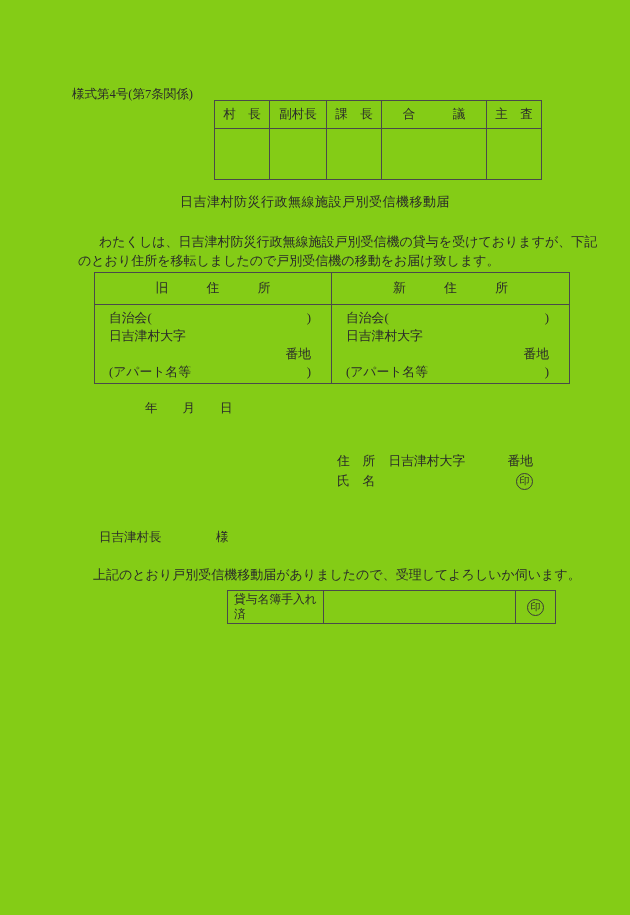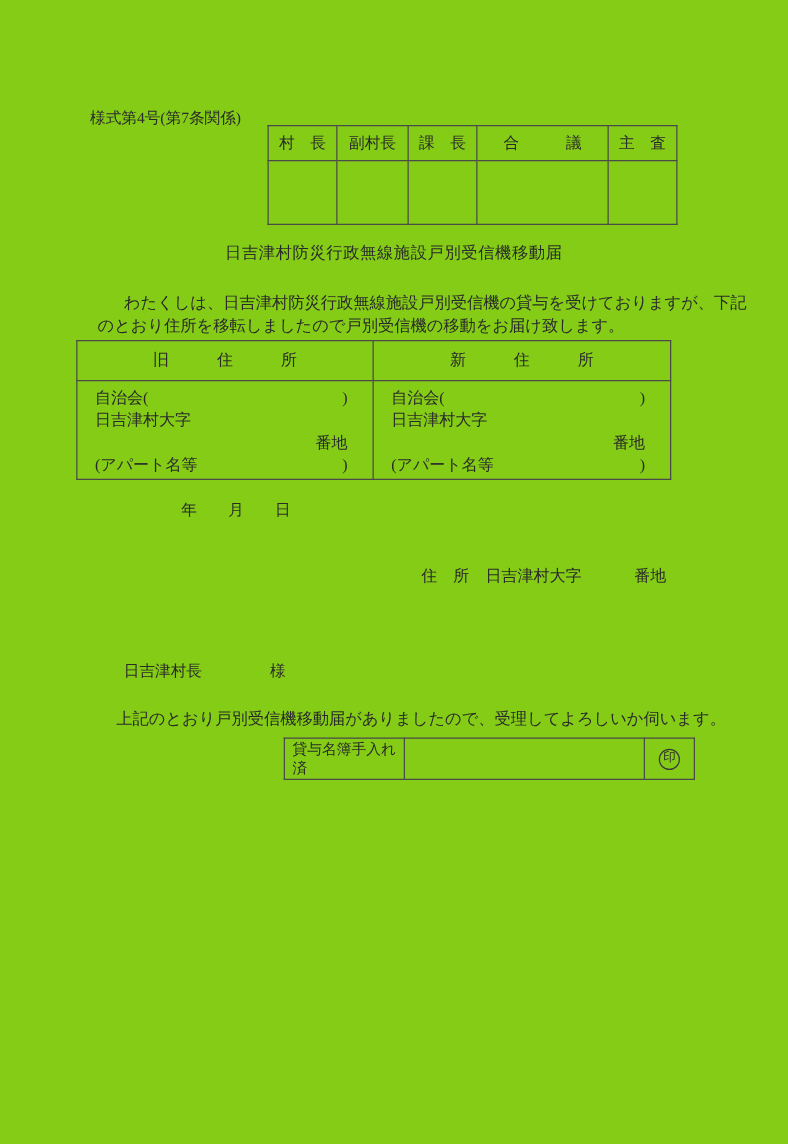--- a/index.html
+++ b/index.html
@@ -52,21 +52,21 @@
   .intro {
     position: absolute;
     left: 78px; top: 232px;
     width: 486px;
   }
   .intro .line { font-size: 13px; line-height: 19px; white-space: pre; }
 
   
   .address-table {
     position: absolute;
-    left: 61px; top: 272px;
+    left: 94px; top: 272px;
     border-collapse: collapse;
     table-layout: fixed;
   }
   .address-table th, .address-table td {
     border: 1px solid #4a4a4a;
     font-weight: normal;
     font-size: 12.8px;
     vertical-align: top;
   }
   .address-table th { height: 32px; text-align: center; vertical-align: middle; white-space: pre; }
@@ -199,20 +199,24 @@
     </table>
 
   <div class="abs small-txt" style="left:145px; top:400px;text-align:right;">年　　月　　日</div>
 
   <div class="submitter">
     <div class="row">
       <span>住　所</span>
       <span style="margin-right:auto; padding-left:13px;">日吉津村大字</span>
       <span>番地</span>
     </div>
+    <div class="row">
+      <span>氏　名</span>
+      <span class="seal">印</span>
+    </div>
   </div>
 
   <div class="abs small-txt" style="left:99px; top:529px;">日吉津村長</div>
   <div class="abs small-txt" style="left:216px; top:529px;">様</div>
 
   <div class="abs txt" style="left:93px; top:565px;">上記のとおり戸別受信機移動届がありましたので、受理してよろしいか伺います。</div>
 
   <table class="registry-table">
     <colgroup>
         <col style="width:96px">

